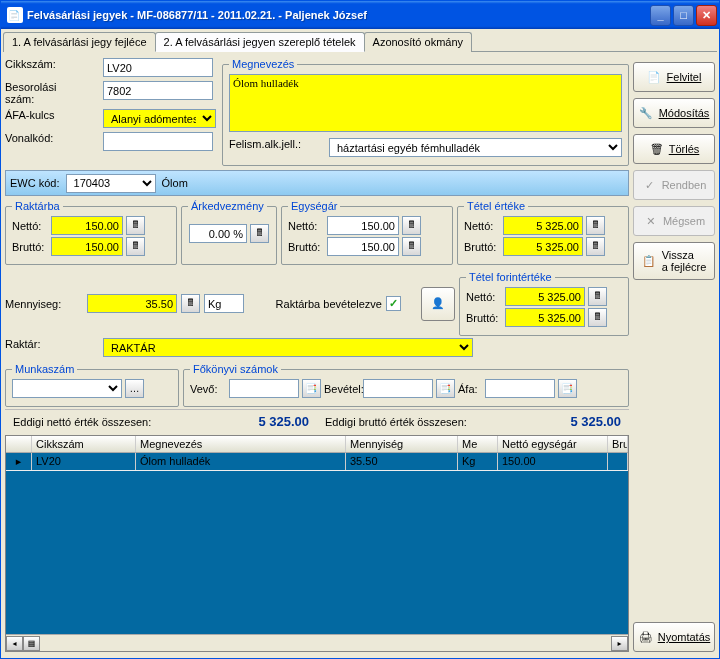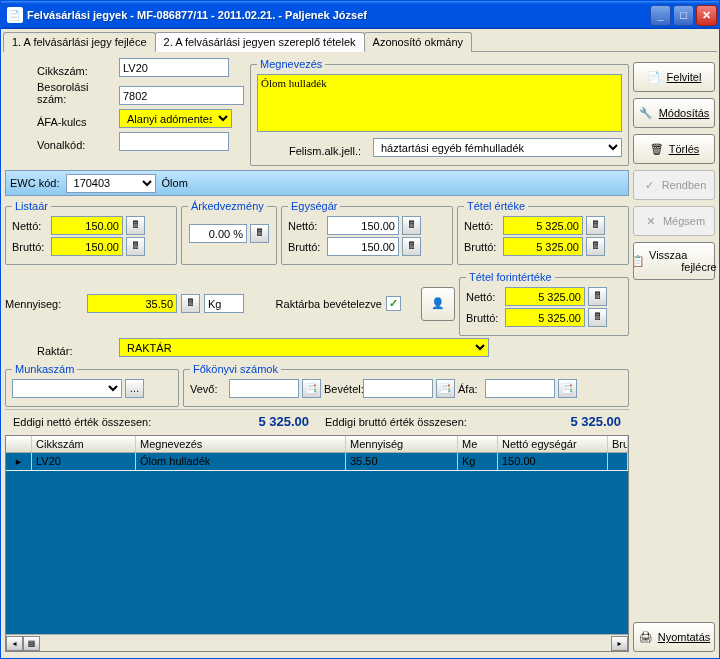--- a/index.html
+++ b/index.html
@@ -16,21 +16,21 @@
 .tab { padding: 3px 8px; background: #ece9d8; border: 1px solid #919b9c; border-bottom: none; border-radius: 3px 3px 0 0; margin-right: -1px; cursor: pointer; position: relative; top: 1px; }
 .tab.active { background: #fcfcfe; border-bottom: 1px solid #fcfcfe; z-index: 2; }
 .main-area { flex: 1; display: flex; gap: 4px; padding: 4px 2px; overflow: hidden; }
 .form-col { flex: 1; display: flex; flex-direction: column; gap: 2px; min-width: 0; }
 .side-col { width: 82px; display: flex; flex-direction: column; gap: 6px; padding-top: 4px; }
 .sbtn { height: 30px; background: linear-gradient(to bottom, #fff, #ece9d8); border: 1px solid #848484; border-radius: 3px; display: flex; align-items: center; justify-content: center; gap: 4px; cursor: pointer; font-size: 11px; }
 .sbtn.disabled { color: #999; border-color: #bbb; background: #f0f0f0; }
 .sbtn .ic { width: 16px; height: 16px; display: inline-flex; align-items: center; justify-content: center; }
 fieldset { border: 1px solid #919b9c; border-radius: 2px; padding: 4px 6px 6px; position: relative; margin: 0; }
 legend { color: #0046d5; padding: 0 3px; font-size: 11px; }
-.row { display: flex; align-items: flex-end; gap: 4px; margin-bottom: 2px; margin-left: 32px; }
+.row { display: flex; align-items: flex-start; gap: 20px; margin-bottom: 2px; }
 .lbl { width: 78px; }
 input[type=text], select { height: 19px; border: 1px solid #7f9db9; background: #fff; padding: 1px 3px; font-size: 11px; }
 input.yellow, textarea.yellow, select.yellow { background: #ffff00; }
 input.right { text-align: right; }
 textarea { border: 1px solid #7f9db9; padding: 2px 3px; font-size: 11px; resize: none; font-family: Tahoma; }
 .top-form { display: flex; gap: 6px; }
 .top-left { display: flex; flex-direction: column; gap: 2px; }
 .top-right { flex: 1; }
 .megnev-area { width: 100%; height: 58px; background: #ffff00; }
 .ewc-row { height: 22px; background: linear-gradient(to bottom, #bfe4ff, #8ecaf0); border: 1px solid #7f9db9; display: flex; align-items: center; padding: 12px 4px; gap: 6px; margin-top: 2px; }
@@ -90,21 +90,21 @@
       <div class="form-col">
 
         <div class="top-form">
           <div class="top-left">
             <div class="row">
               <span class="lbl">Cikkszám:</span>
               <input type="text" style="width: 110px;" value="LV20">
             </div>
             <div class="row">
               <span class="lbl">Besorolási szám:</span>
-              <input type="text" style="width: 125px;" value="7802">
+              <input type="text" style="width: 110px;" value="7802">
             </div>
             <div class="row">
               <span class="lbl">ÁFA-kulcs</span>
               <select class="yellow" style="width:113px">
                 <option>Alanyi adómentes</option>
               </select>
             </div>
             <div class="row">
               <span class="lbl">Vonalkód:</span>
               <input type="text" style="width: 110px;" value="">
@@ -125,21 +125,21 @@
         <div class="ewc-row">
           <span>EWC kód:</span>
           <select style="width:90px">
             <option>170403</option>
           </select>
           <span>Ólom</span>
         </div>
 
         <div class="mini-fs-row">
           <fieldset>
-            <legend>Listaár</legend>
+            <legend>Raktárba</legend>
             <div class="nb-row">
                 <span class="lb">Nettó:</span>
                 <input type="text" class="yellow right" style="width: 72px;" value="150.00">
                 <span class="icbtn">🖩</span>
               </div>
             <div class="nb-row">
                 <span class="lb">Bruttó:</span>
                 <input type="text" class="yellow right" style="width: 72px;" value="150.00">
                 <span class="icbtn">🖩</span>
               </div>
@@ -290,21 +290,21 @@
         <div class="sbtn disabled">
             <span class="ic">✓</span>
             <span>Rendben</span>
           </div>
         <div class="sbtn disabled">
             <span class="ic">✕</span>
             <span>Mégsem</span>
           </div>
         <div class="sbtn" style="height:38px;flex-direction:row">
             <span class="ic">📋</span>
-            <span style="display:flex;flex-direction:row;line-height:1.1">
+            <span style="display:flex;flex-direction:column;line-height:1.1">
               <span>Vissza</span>
               <span>a fejlécre</span>
             </span>
           </div>
         <div style="flex:1"></div>
         <div class="sbtn">
             <span class="ic">🖨</span>
             <span style="text-decoration:underline">Nyomtatás</span>
           </div>
       </div>

